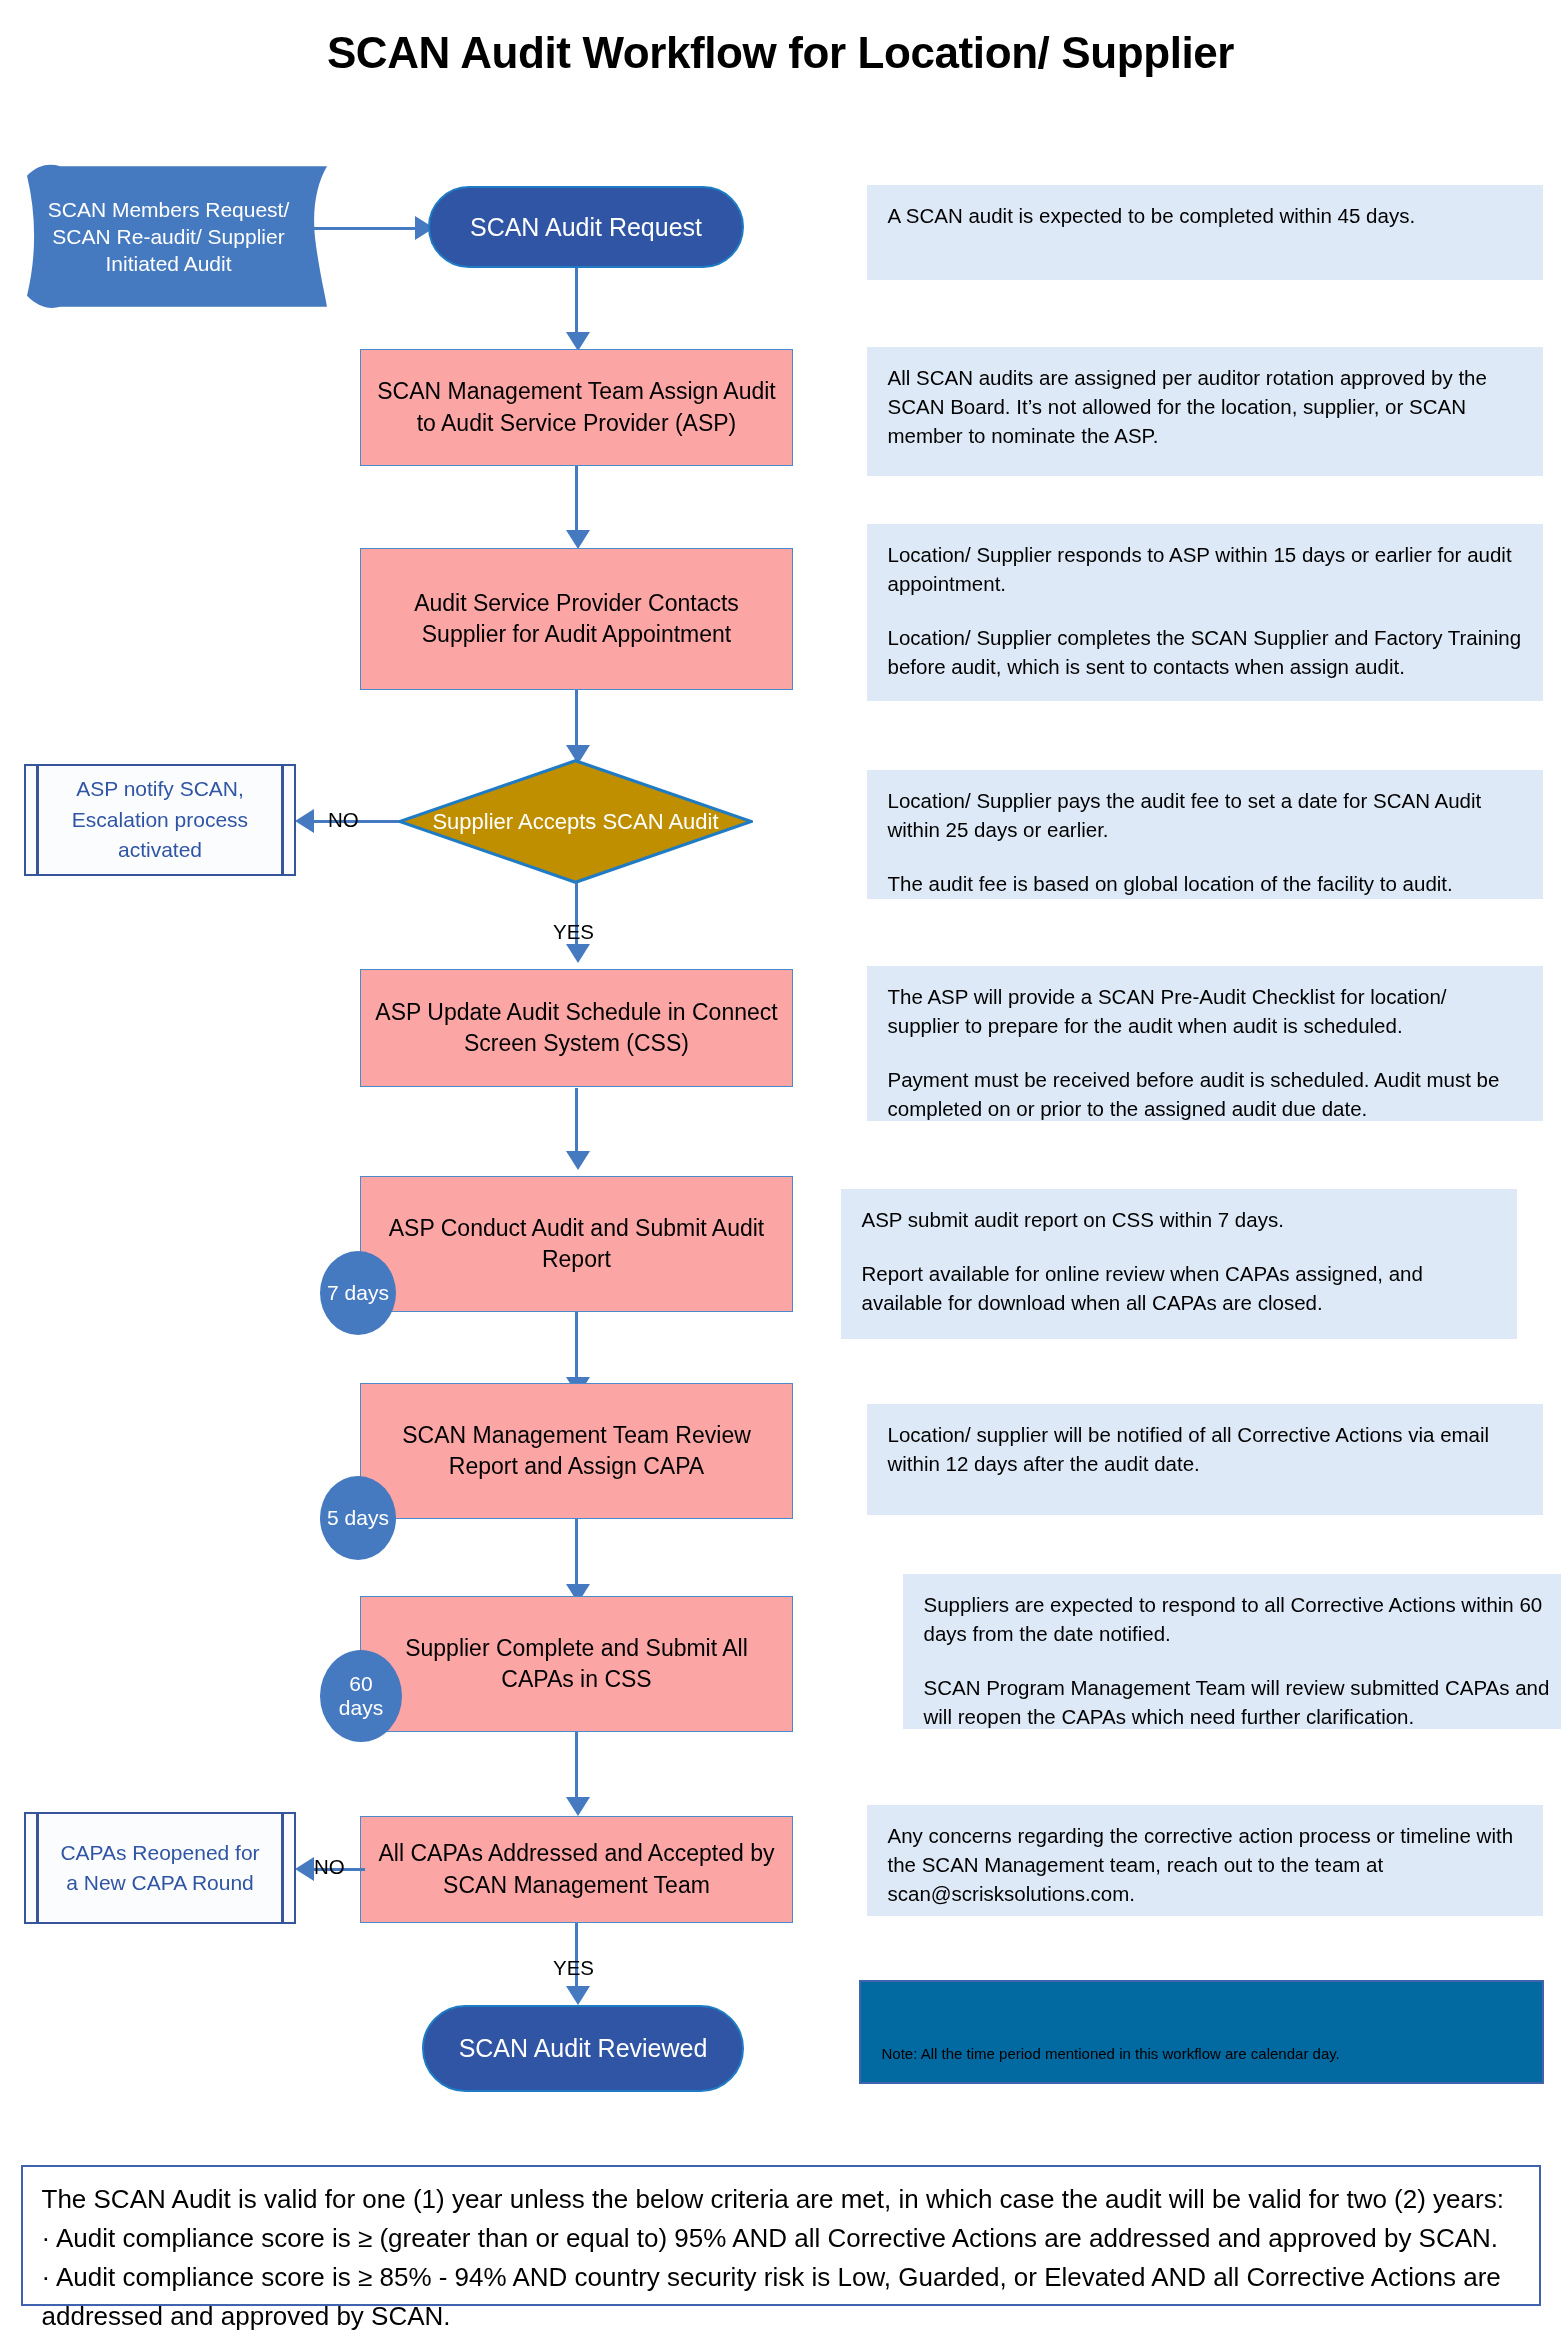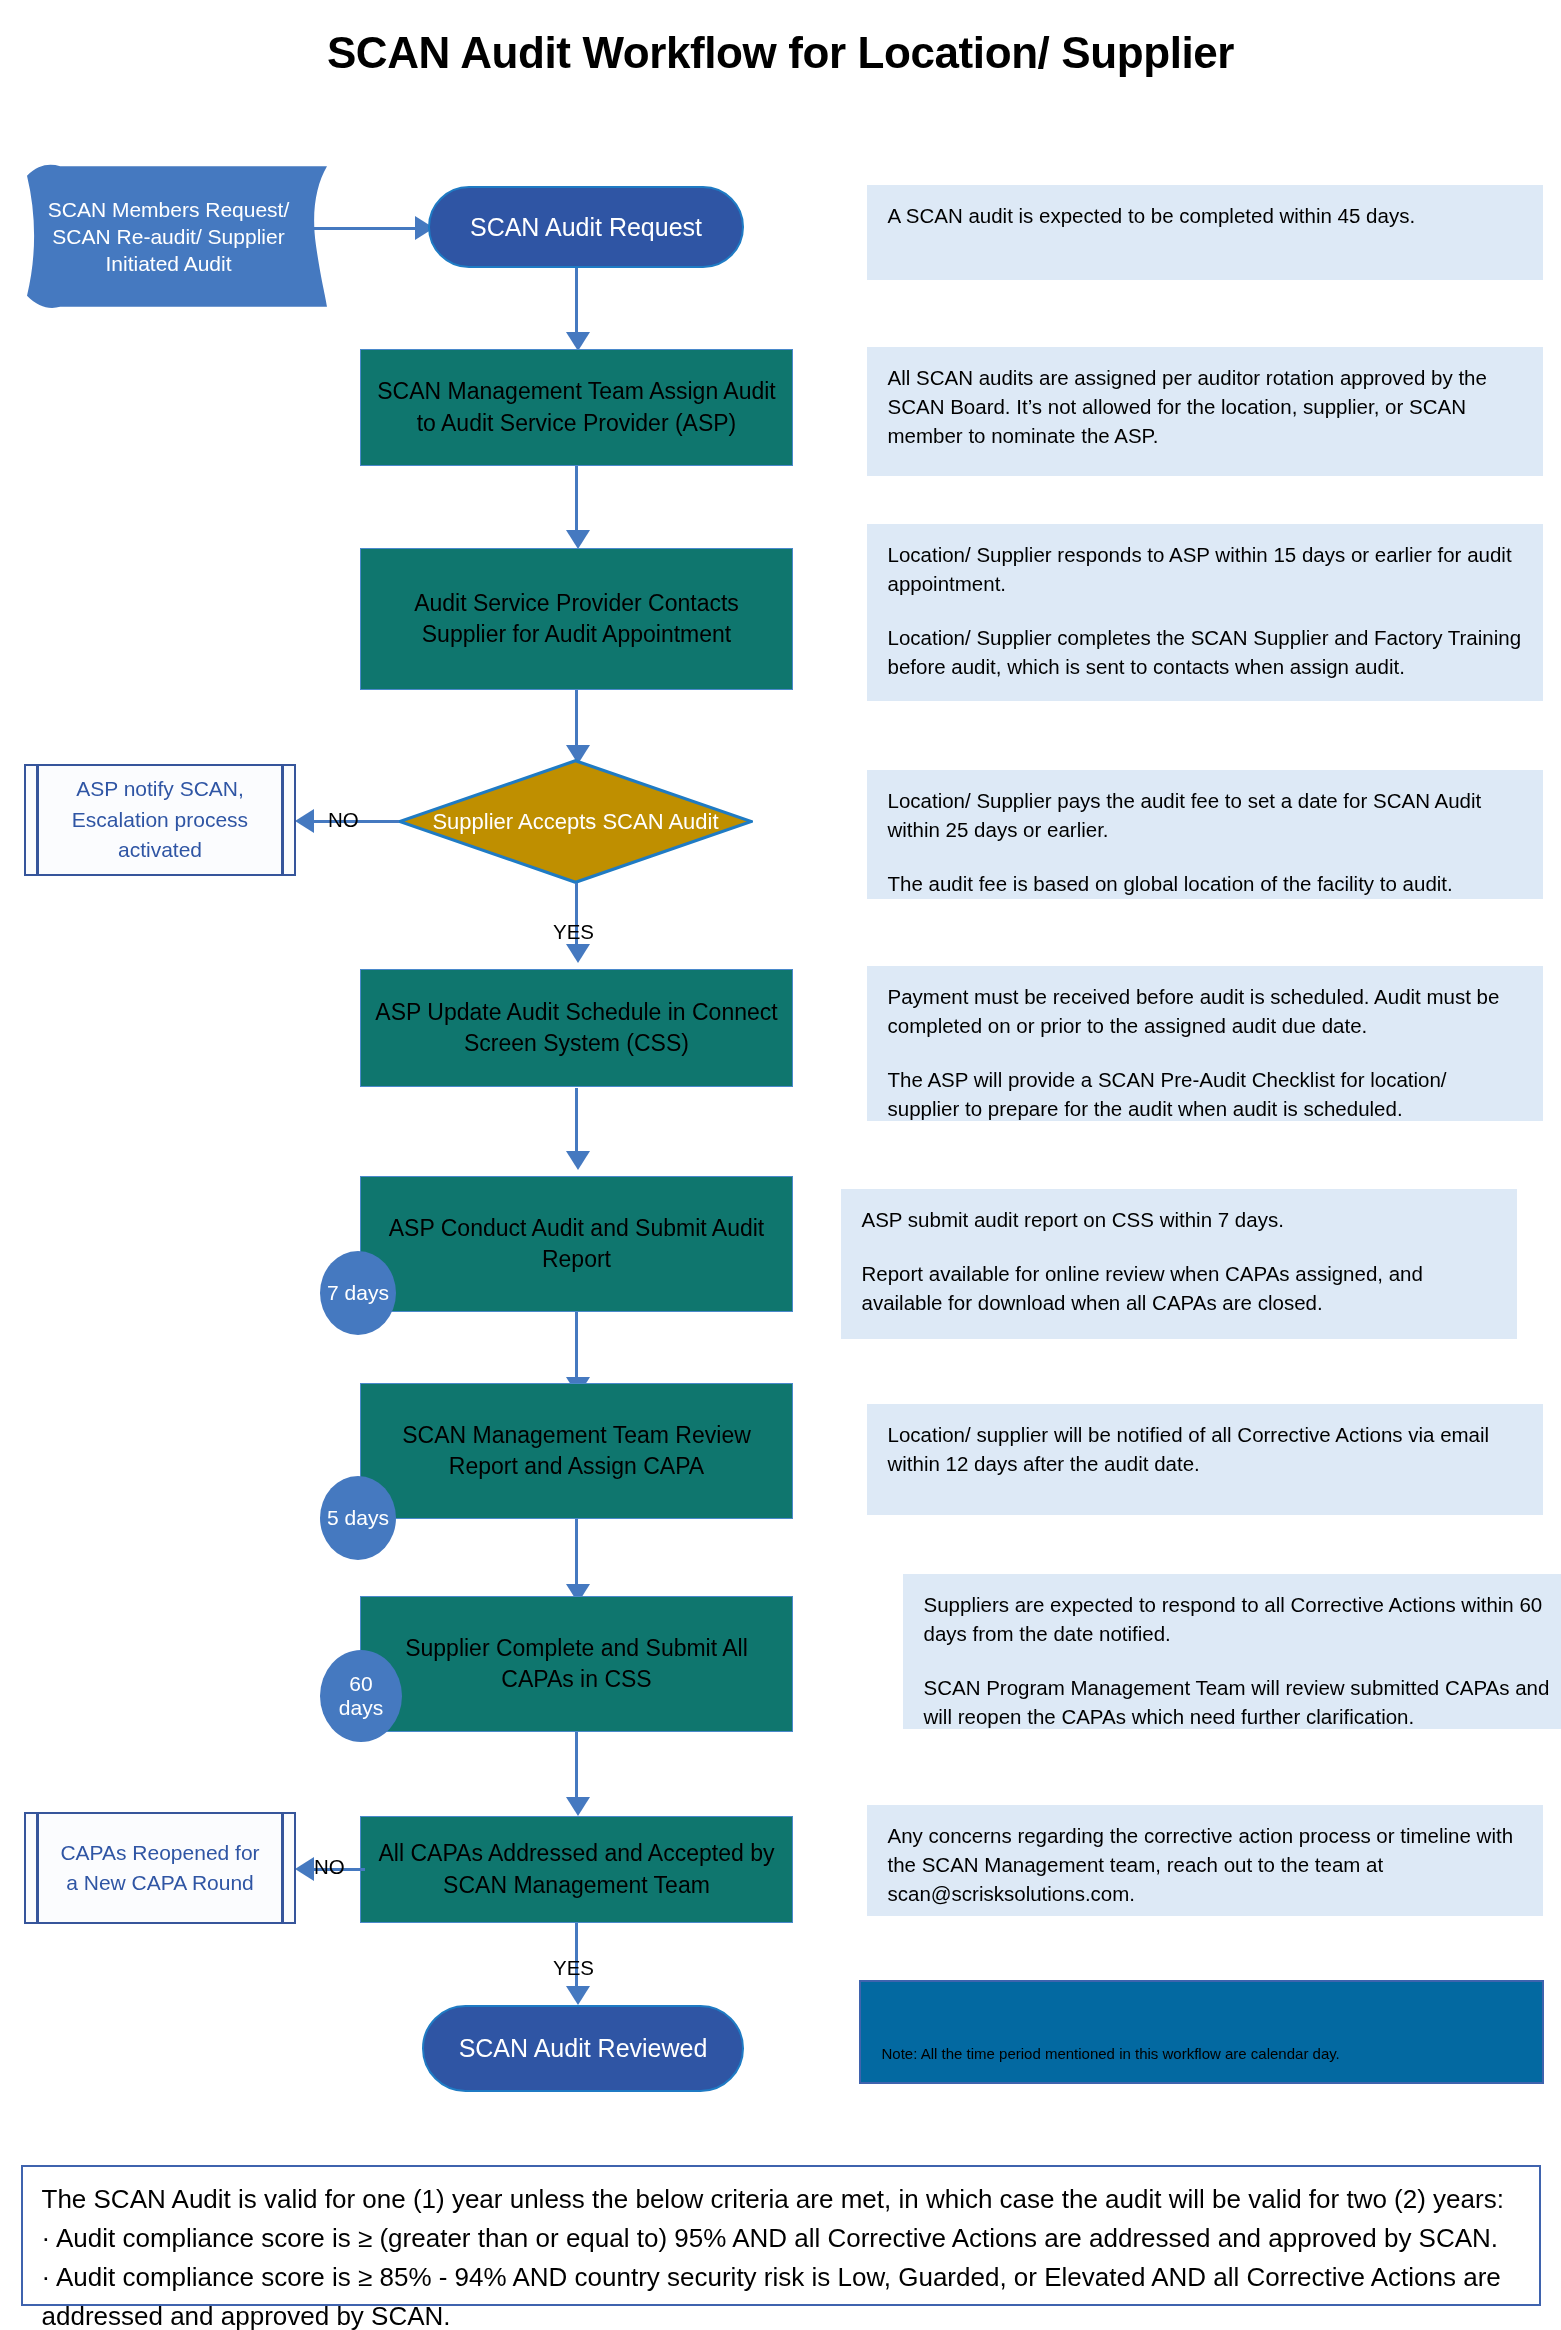--- a/index.html
+++ b/index.html
@@ -59,21 +59,21 @@
   .terminator {
     background: #2F55A4;
     border: 2.4px solid #1F7BC4;
     border-radius: 789px;
     color: #ffffff;
     font-size: 25px;
   }
 
   
   .process {
-    background: #0f766e;
+    background: #fca5a5;
     border: 1.6px solid #4A89CB;
     color: #000000;
     font-size: 23px;
     line-height: 1.35;
     padding: 6.3px 14px;
   }
 
   
   .diamond-wrap { position: absolute; }
   .diamond-svg { position: absolute; left:0; top:0; }
@@ -318,22 +318,22 @@
   <p>Location/ Supplier responds to ASP within 15 days or earlier for audit appointment.</p>
   <p>Location/ Supplier completes the SCAN Supplier and Factory Training before audit, which is sent to contacts when assign audit.</p>
 </div>
 
 <div class="note-panel" style="left:867px; top:770px; width:676px; height:129px;">
   <p>Location/ Supplier pays the audit fee to set a date for SCAN Audit within 25 days or earlier.</p>
   <p>The audit fee is based on global location of the facility to audit.</p>
 </div>
 
 <div class="note-panel" style="left:867px; top:966px; width:676px; height:155px;">
+  <p>The ASP will provide a SCAN Pre-Audit Checklist for location/ supplier to prepare for the audit when audit is scheduled.</p>
   <p>Payment must be received before audit is scheduled. Audit must be completed on or prior to the assigned audit due date.</p>
-  <p>The ASP will provide a SCAN Pre-Audit Checklist for location/ supplier to prepare for the audit when audit is scheduled.</p>
 </div>
 
 <div class="note-panel" style="left:841px; top:1189px; width:676px; height:150px;">
   <p>ASP submit audit report on CSS within 7 days.</p>
   <p>Report available for online review when CAPAs assigned, and available for download when all CAPAs are closed.</p>
 </div>
 
 <div class="note-panel" style="left:867px; top:1404px; width:676px; height:111px;">
   <p>Location/ supplier will be notified of all Corrective Actions via email within 12 days after the audit date.</p>
 </div>

